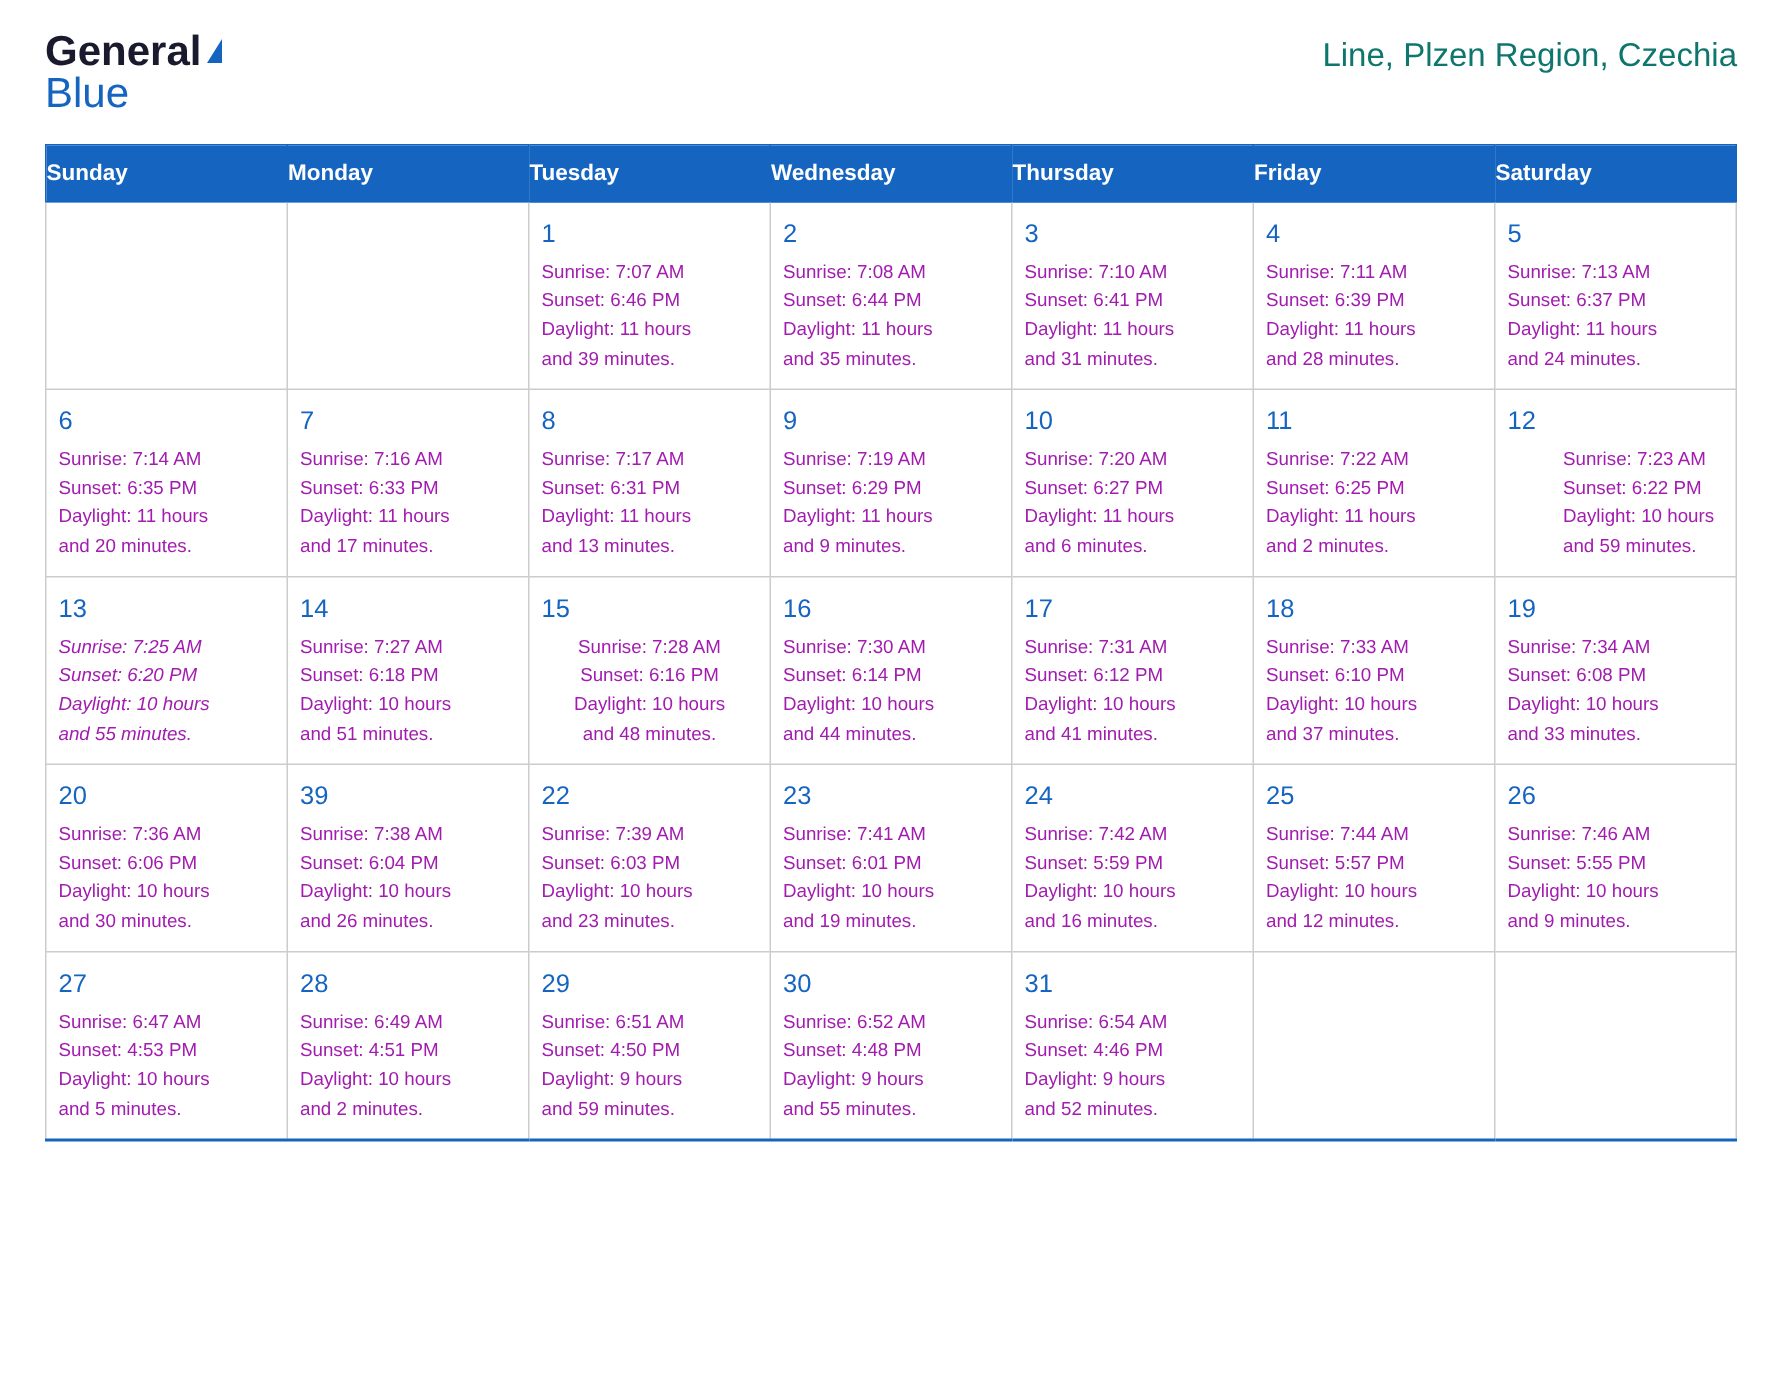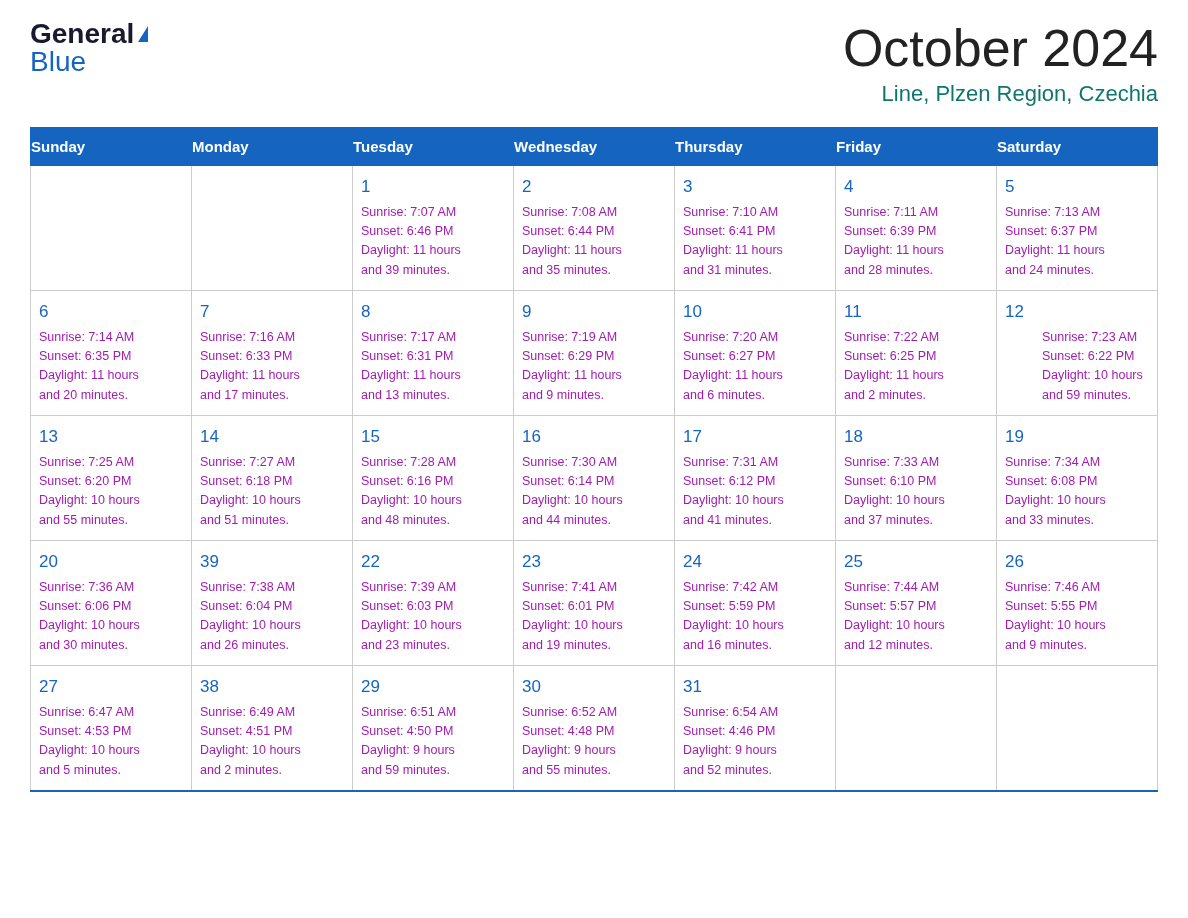--- a/index.html
+++ b/index.html
@@ -113,21 +113,20 @@
 
 <div class="header">
   <div class="logo">
     <div class="logo-row">
       <span class="logo-general">General</span>
       <span class="logo-triangle"></span>
     </div>
     <span class="logo-blue">Blue</span>
   </div>
   <div class="title-block">
-    <div class="calendar-title">October 2024</div>
     <div class="calendar-subtitle">Line, Plzen Region, Czechia</div>
   </div>
 </div>
 
 <table class="calendar-table">
   <thead>
     <tr>
     <th>Sunday</th>
         <th>Monday</th>
         <th>Tuesday</th>
@@ -224,35 +223,35 @@
           <span class="day-number">12</span>
           <div class="day-info" style="white-space: pre-line; margin-left: 37px;">Sunrise: 7:23 AM
 Sunset: 6:22 PM
 Daylight: 10 hours
 and 59 minutes.</div>
         </td>
       </tr>
       <tr>
         <td>
           <span class="day-number">13</span>
-          <div class="day-info" style="white-space: pre-line;">Sunrise: 7:25 AM
+          <div class="day-info" style="white-space: pre-line; font-style: italic;">Sunrise: 7:25 AM
 Sunset: 6:20 PM
 Daylight: 10 hours
 and 55 minutes.</div>
         </td>
         <td>
           <span class="day-number">14</span>
           <div class="day-info" style="white-space: pre-line;">Sunrise: 7:27 AM
 Sunset: 6:18 PM
 Daylight: 10 hours
 and 51 minutes.</div>
         </td>
         <td>
           <span class="day-number">15</span>
-          <div class="day-info" style="white-space: pre-line;">Sunrise: 7:28 AM
+          <div class="day-info" style="white-space: pre-line; text-align: center;">Sunrise: 7:28 AM
 Sunset: 6:16 PM
 Daylight: 10 hours
 and 48 minutes.</div>
         </td>
         <td>
           <span class="day-number">16</span>
           <div class="day-info" style="white-space: pre-line;">Sunrise: 7:30 AM
 Sunset: 6:14 PM
 Daylight: 10 hours
 and 44 minutes.</div>
@@ -332,21 +331,21 @@
       </tr>
       <tr>
         <td>
           <span class="day-number">27</span>
           <div class="day-info" style="white-space: pre-line;">Sunrise: 6:47 AM
 Sunset: 4:53 PM
 Daylight: 10 hours
 and 5 minutes.</div>
         </td>
         <td>
-          <span class="day-number">38</span>
+          <span class="day-number">28</span>
           <div class="day-info" style="white-space: pre-line;">Sunrise: 6:49 AM
 Sunset: 4:51 PM
 Daylight: 10 hours
 and 2 minutes.</div>
         </td>
         <td>
           <span class="day-number">29</span>
           <div class="day-info" style="white-space: pre-line;">Sunrise: 6:51 AM
 Sunset: 4:50 PM
 Daylight: 9 hours

